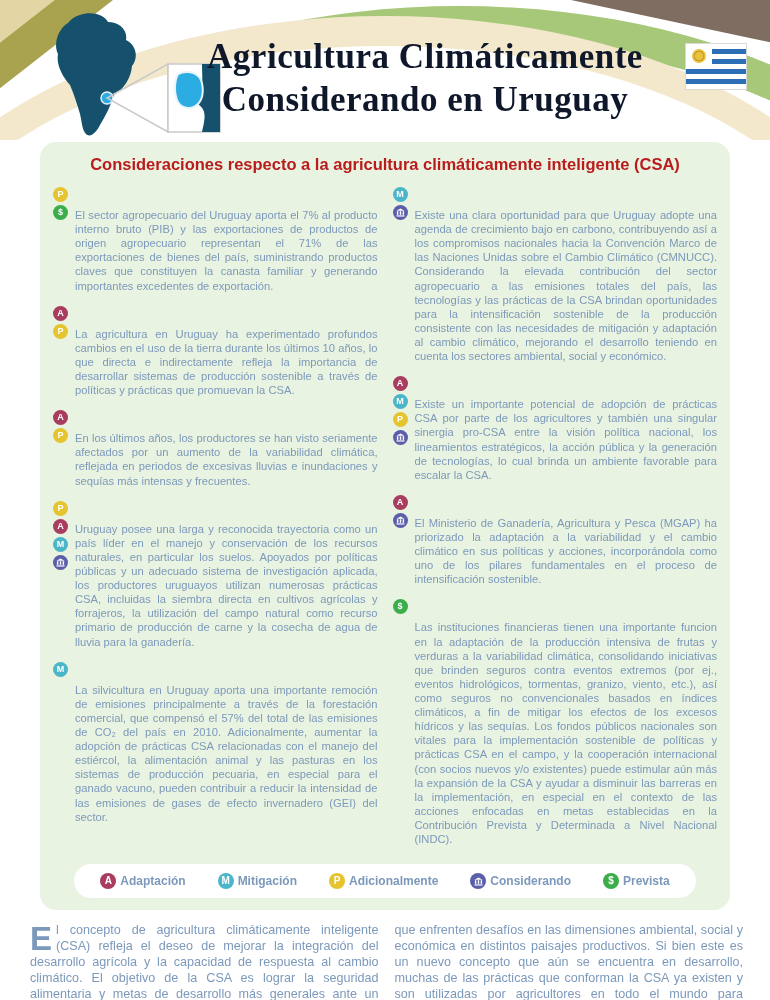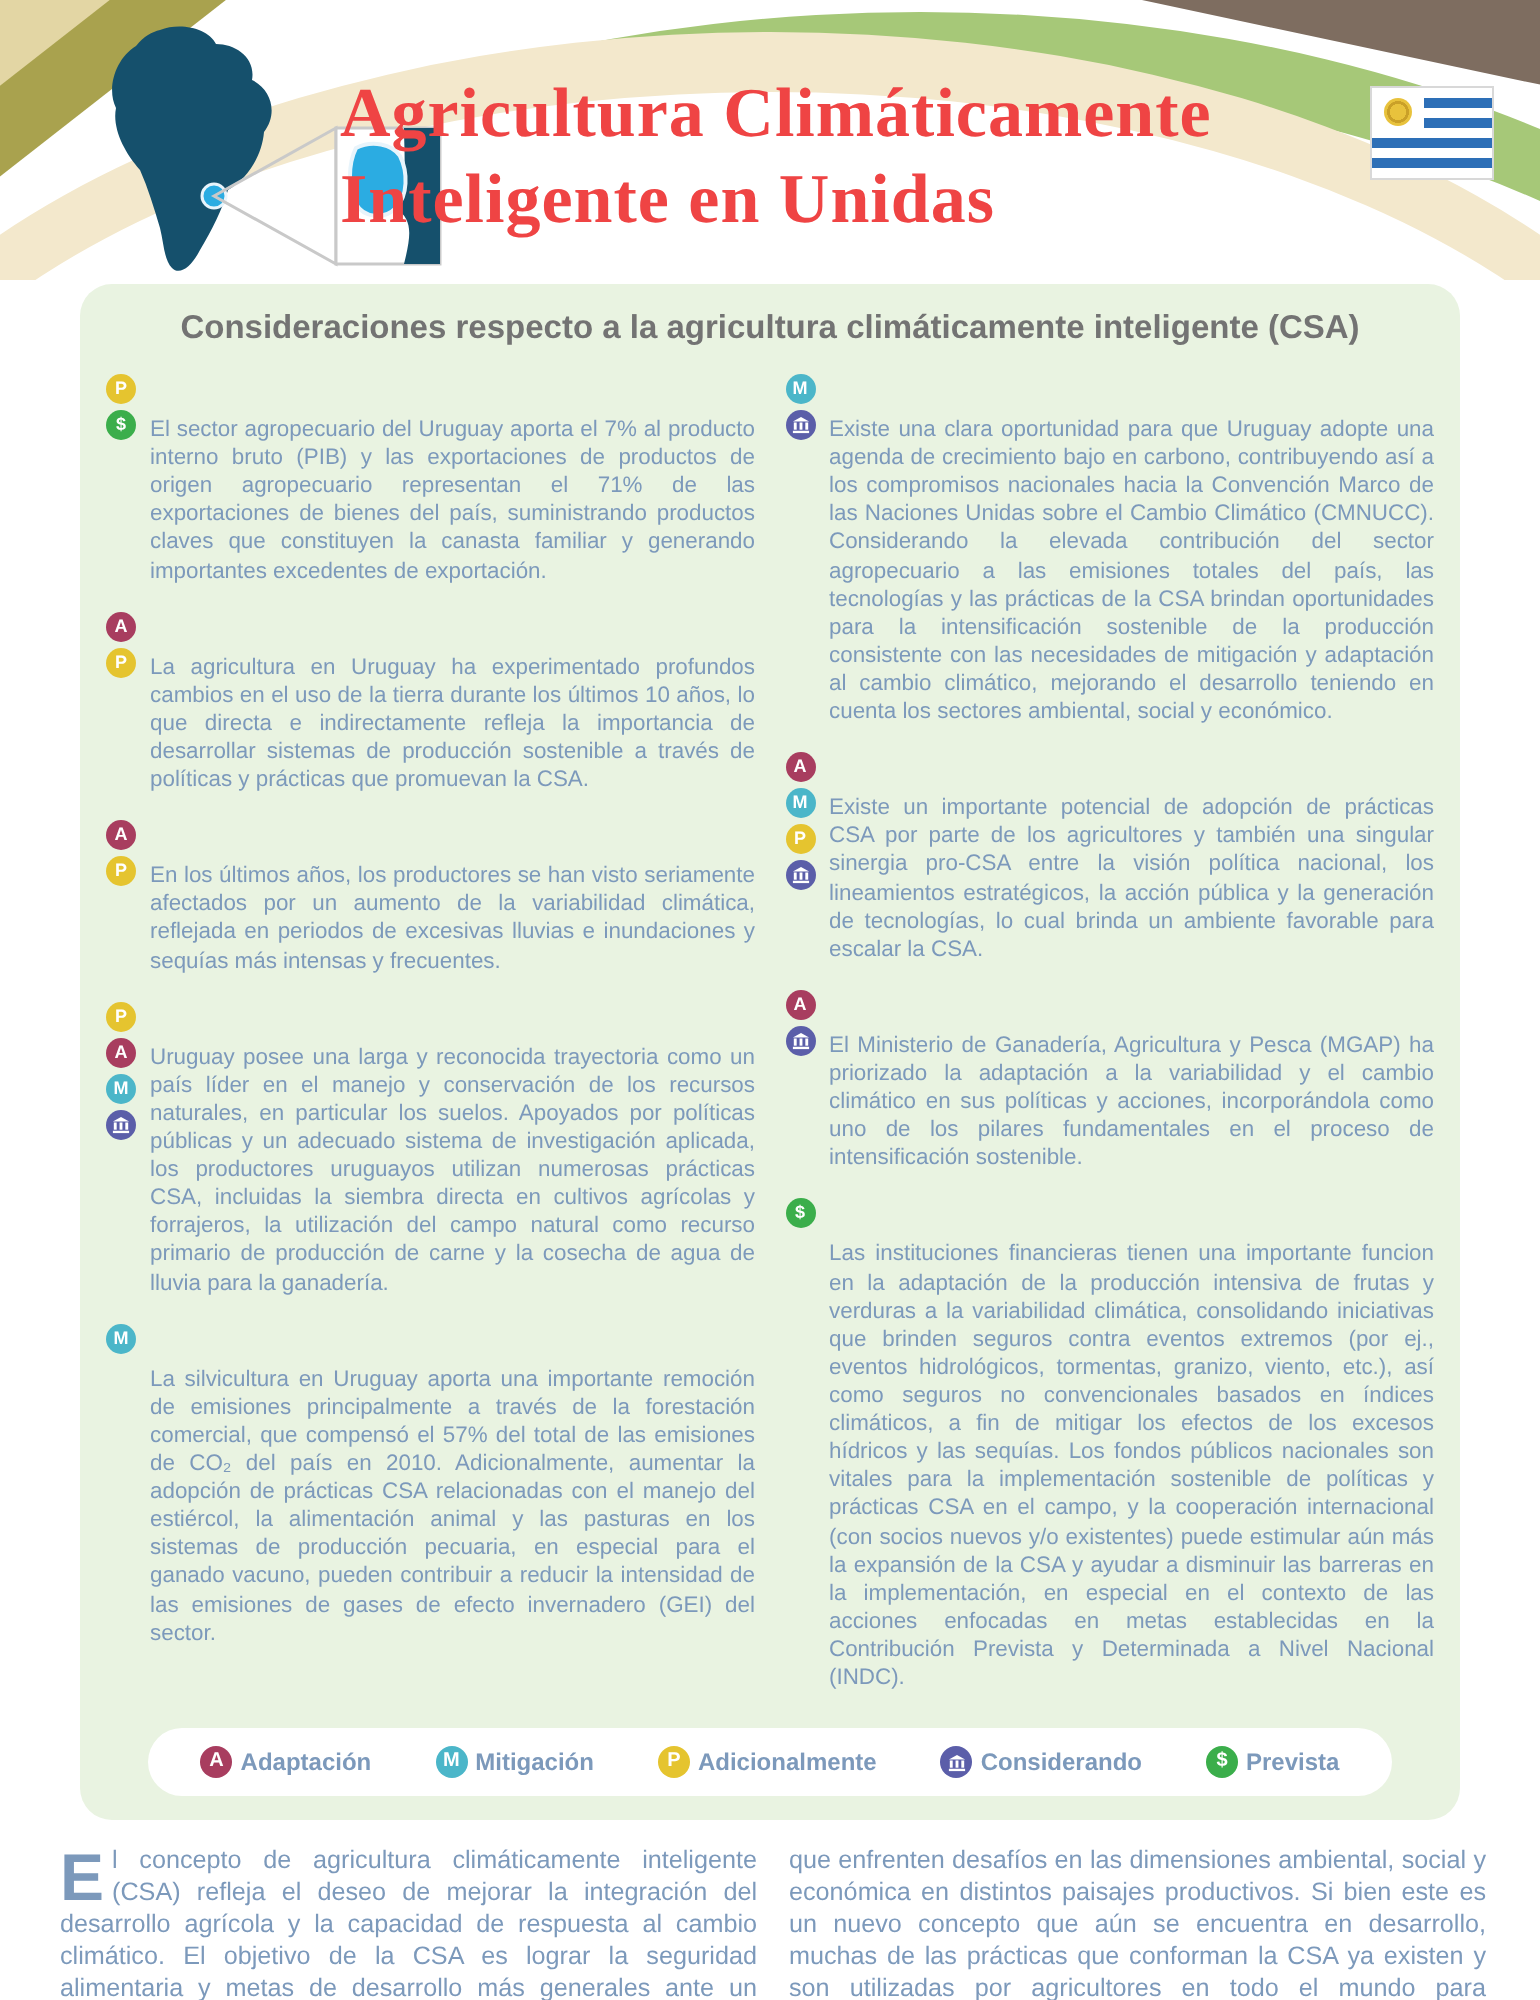--- a/index.html
+++ b/index.html
@@ -15,34 +15,34 @@
   .ring-green { position:absolute; left:-70px; top:6px; width:1060px; height:620px;
     border:34px solid #a6c878; border-radius:50%; }
   .ring-cream { position:absolute; left:-115px; top:16px; width:1000px; height:560px;
     border:30px solid #f3e8cc; border-radius:50%; background:#fff; }
   .deco-tl-olive { position:absolute; left:-150px; top:-150px; width:300px; height:210px;
     background:#a9a24e; transform:rotate(-38deg); }
   .deco-tl-tan { position:absolute; left:-160px; top:-60px; width:380px; height:70px;
     background:#e3d6a4; transform:rotate(-38deg); }
   .deco-tr-brown { position:absolute; right:-120px; top:-120px; width:340px; height:150px;
     background:#7e6d60; transform:rotate(12deg); }
-  .hdr-title { position:absolute; left:170px; right:90px; top:36px; text-align:left;
-    font-family:"Liberation Serif", serif; font-weight:bold; color:#ef4444;
+  .hdr-title { position:absolute; left:170px; right:90px; top:36px; text-align:center;
+    font-family:"Liberation Serif", serif; font-weight:bold; color:#0f172a;
     font-size:35px; line-height:1.22; letter-spacing:0.5px; }
   .map-svg { position:absolute; left:28px; top:12px; }
   .flag { position:absolute; right:24px; top:44px; width:60px; height:45px;
     background:repeating-linear-gradient(#ffffff 0 5px, #2d6fb7 5px 10px);
     box-shadow:0 0 0 1px #d8d8d8; }
   .flag-canton { position:absolute; left:0; top:0; width:26px; height:25px; background:#fff; }
   .flag-sun { position:absolute; left:6px; top:5px; width:14px; height:14px; border-radius:50%;
     background:radial-gradient(circle at 50% 50%, #e8c23c 0 40%, #caa028 41% 55%, #e8c23c 56% 100%); }
   
   .csa-box { margin:2px 40px 0 40px; background:#e9f3e1; border-radius:16px;
     padding:11px 13px 12px 13px; flex:none; }
-  .csa-head { color:#737373; font-weight:bold; font-size:16.5px; text-align:center;
+  .csa-head { color:#b91c1c; font-weight:bold; font-size:16.5px; text-align:center;
     margin:2px 0 12px 0; }
   .cols { display:flex; gap:15px; }
   .col { flex:1; min-width:0; }
   .bullet { display:flex; gap:6px; margin-bottom:12px; }
   .bicons { flex:none; width:16px; display:flex; flex-direction:column; gap:3px; padding-top:1px; }
   .tag { width:15px; height:15px; border-radius:50%; color:#fff; font-size:9px; font-weight:bold;
     display:flex; align-items:center; justify-content:center; line-height:1; }
   .tag svg { display:block; }
   .btext { font-size:11.2px; line-height:1.26; text-align:justify; color:#7c99bb;margin-top:22px; }
   .legend-wrap { display:flex; justify-content:center; margin-top:6px; }
@@ -75,21 +75,21 @@
       <path fill="#15506c" d="M52,3 C62,-1 76,2 80,10 C90,10 100,17 98,28 C108,33 111,45 104,54 C103,66 96,77 86,83 C83,93 78,103 72,113 C68,121 62,126 58,122 C54,118 54,110 52,102 C49,92 46,82 42,73 C34,64 28,52 30,42 C25,32 30,17 40,11 C44,6 48,4 52,3 Z"></path>
       <circle cx="79" cy="86" r="6" fill="#2bace2" stroke="#e8f4fb" stroke-width="1.5"></circle>
       <polygon points="79,86 140,52 140,120" fill="none" stroke="#c9c9c9" stroke-width="1.5"></polygon>
       <rect x="140" y="52" width="52" height="68" fill="#ffffff" stroke="#c9c9c9" stroke-width="1.5"></rect>
       <path fill="#15506c" d="M174,52 L192,52 L192,120 L174,120 C178,104 178,98 170,92 C176,80 174,64 174,52 Z"></path>
       <path fill="#2bace2" stroke="#e8f4fb" stroke-width="2" d="M150,62 C158,58 168,60 172,66 C176,74 176,86 170,92 C164,98 154,97 150,90 C146,82 146,70 150,62 Z"></path>
     </svg>
 
     <div class="hdr-title">
       <div>Agricultura Climáticamente</div>
-      <div>Inteligente en Unidas</div>
+      <div>Considerando en Uruguay</div>
     </div>
 
     <div class="flag">
       <div class="flag-canton">
         <div class="flag-sun"></div>
       </div>
     </div>
   </header>
 
   <section class="csa-box">

